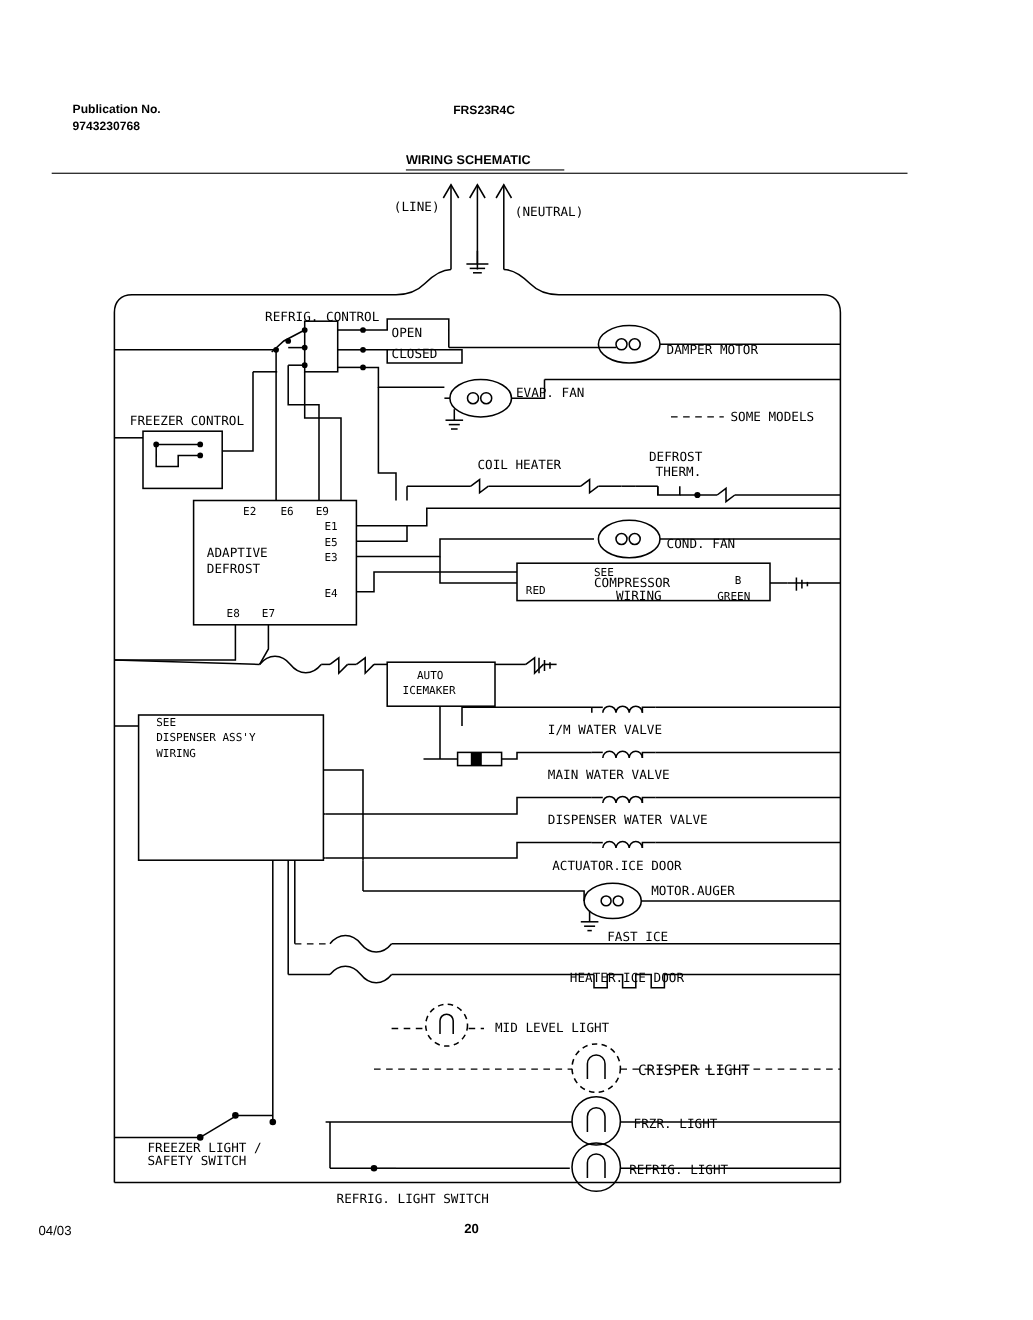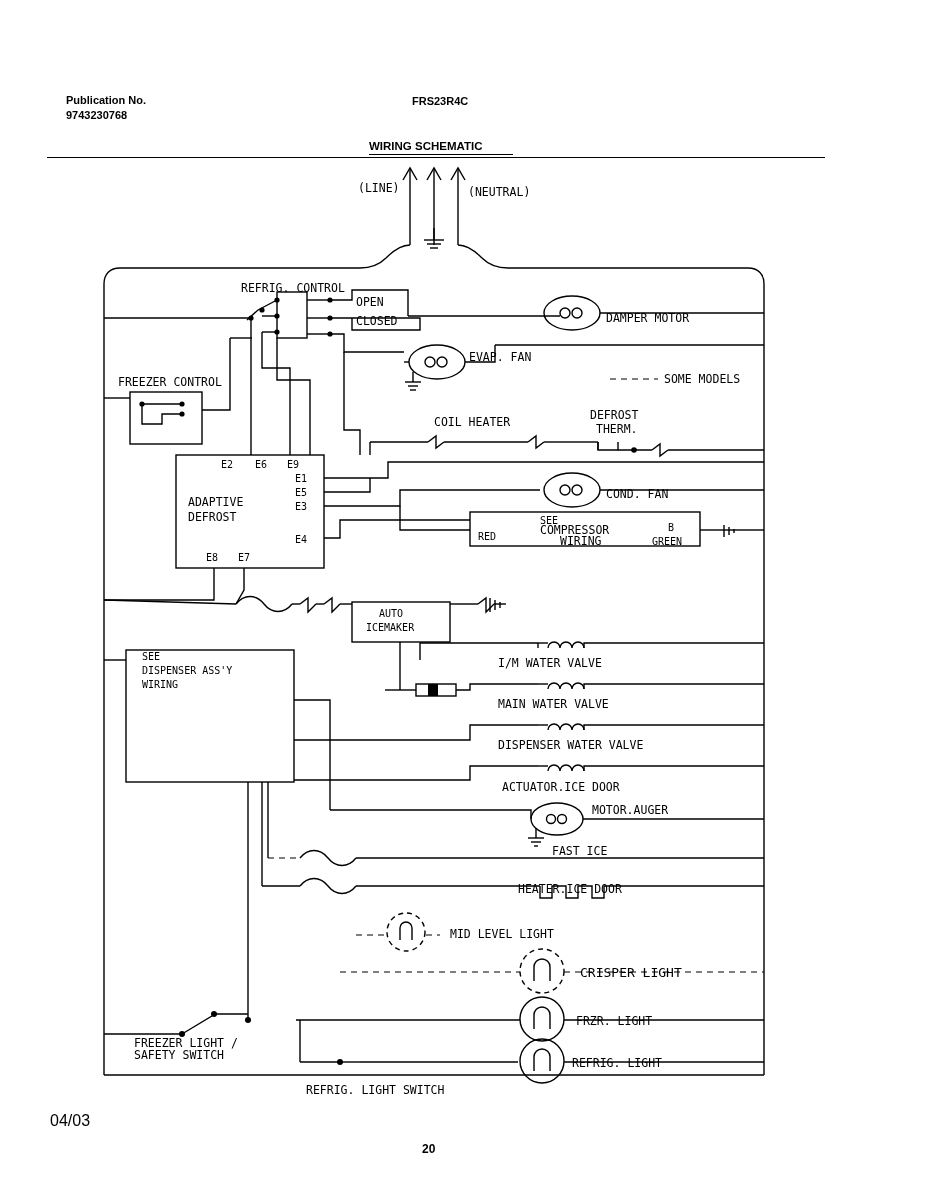--- a/index.html
+++ b/index.html
@@ -53,29 +53,28 @@
   }
   .rule {
     position: absolute;
     left: 47px; top: 157px;
     width: 778px;
     height: 1px;
     background: #000;
   }
   .footer-date {
     position: absolute;
-    left: 50px; top: 1112px;
-    font-size: 16px;
+    left: 35px; top: 1112px;
+    font-size: 12px;
   }
   .footer-page {
     position: absolute;
     left: 422px; top: 1110px;
     font-size: 12px;
     font-weight: bold;
-    margin-top: 32px;
   }
   svg.schematic {
     position: absolute;
     left: 0; top: 0;
     width: 939px;
     height: 1200px;
   }
   svg text {
     font-family: "DejaVu Sans Mono", monospace;
     font-size: 11.5px;

